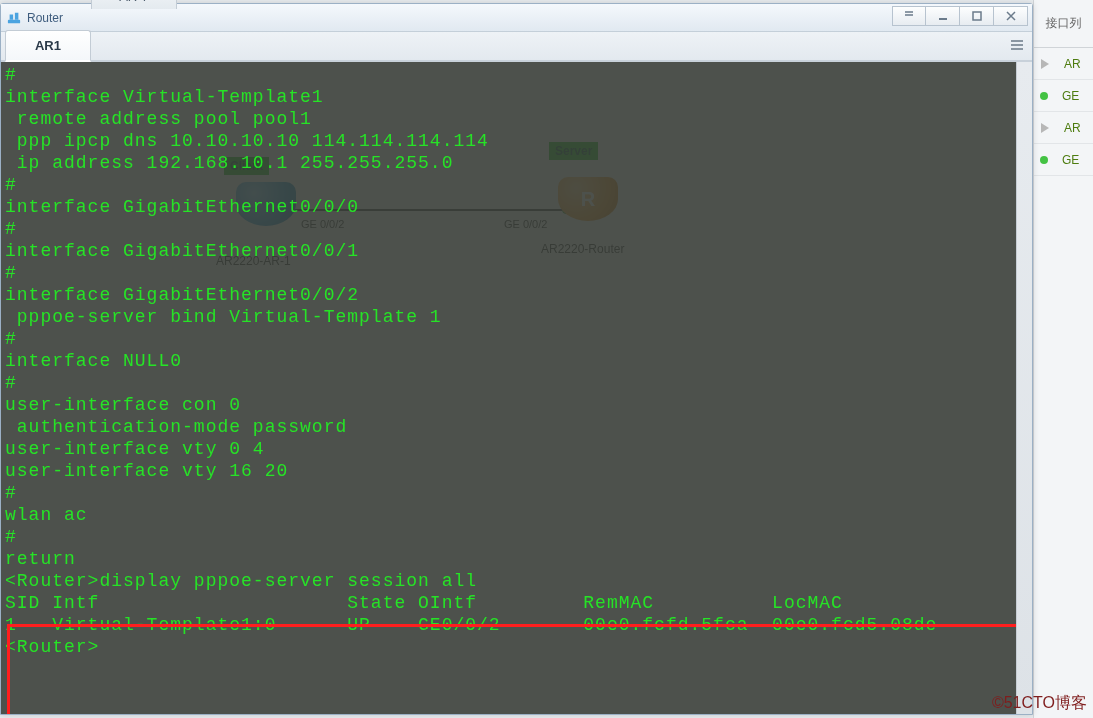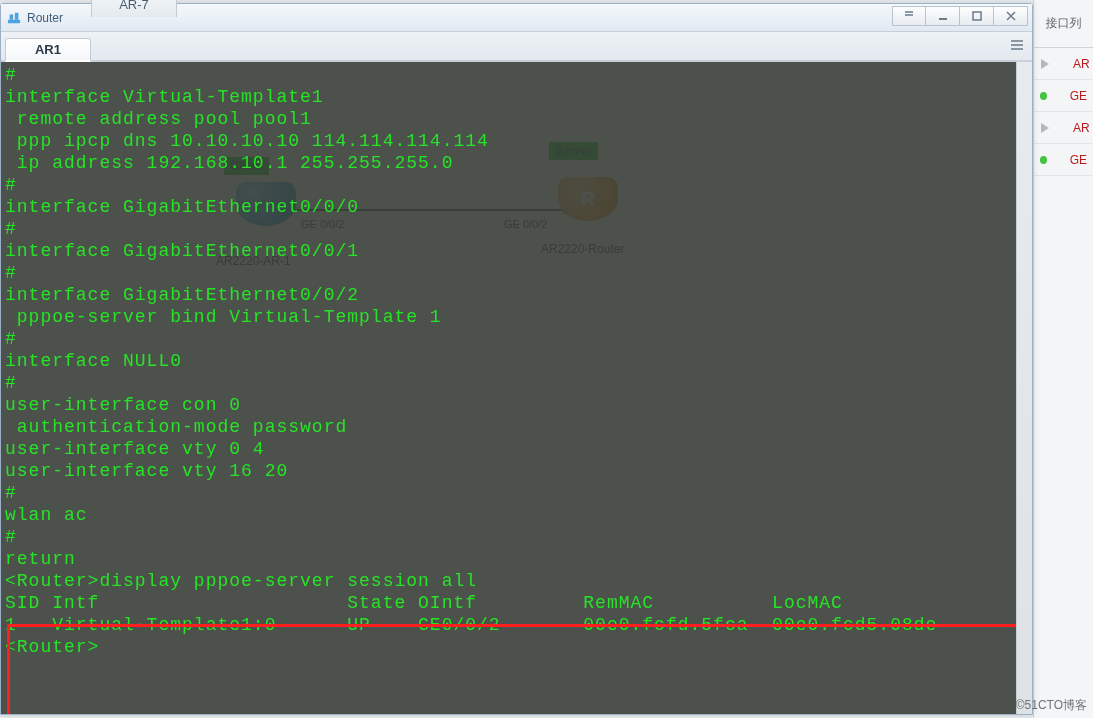--- a/index.html
+++ b/index.html
@@ -28,24 +28,24 @@
     border-bottom: 1px solid #d0d4d8;
     display: flex;
     align-items: center;
     justify-content: center;
     color: #666;
   }
   .side-row {
     height: 32px;
     display: flex;
     align-items: center;
-    gap: 23px;
+    gap: 14px;
     padding: 0 6px;
     border-bottom: 1px solid #e2e5e8;
-    color: #b91c1c;
+    color: #4d7c0f;
   }
   .led { width:8px; height:8px; border-radius:50%; display:inline-block; }
   .led-green { background:#43c243; }
   .tri-grey { width:0; height:0; border-left:5px solid transparent; border-right:5px solid transparent; border-bottom:8px solid #b7b7b7; transform: rotate(90deg);}
 
   
   .router-window {
     position: absolute;
     left: 0;
     top: 3px;
@@ -100,21 +100,21 @@
     border-radius: 3px 3px 0 0;
     background: linear-gradient(#f3f6f9,#e4eaef);
     display:flex; align-items:center; justify-content:center;
     color:#4d5d6d;
     font-size:13px;
   }
   .tab.active {
     background: linear-gradient(#ffffff,#f4f7fa);
     font-weight:600;
     color:#2b3a49;
-    height:24px;
+    height:32px;
     position:relative; top:2px;
     border-bottom:2px solid #fff;
     margin-top:45px;
   }
   .tabstrip .menu-icon {
     position:absolute; right:8px; top:6px; color:#7c8896;
   }
 
   
   .terminal-wrap {
@@ -164,22 +164,22 @@
 
   .highlight-box {
     position:absolute;
     border:3px solid #ff1e1e;
     pointer-events:none;
   }
 
   .watermark {
     position:absolute;
     right:6px; bottom:4px;
-    font-size:12px;
-    color:#737373;
+    font-size:16px;
+    color:#7f1d1d;
     font-family: sans-serif;
   }
 
   .scroll-track {
     position:absolute;
     right:0; top:58px; bottom:0;
     width:16px;
     background: linear-gradient(#e7ebef,#dde2e7);
     border-left:1px solid #c6cdd4;
   }

